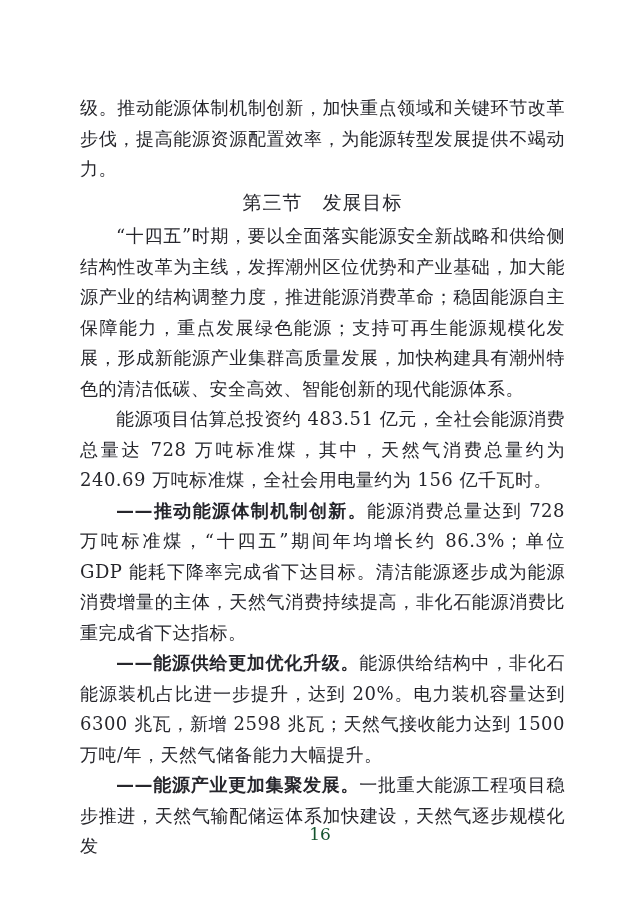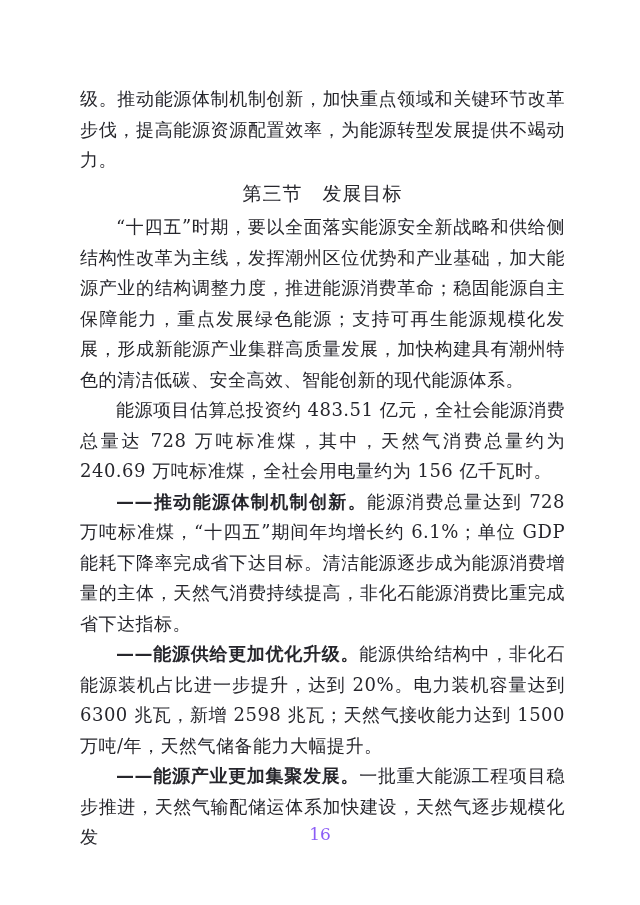--- a/index.html
+++ b/index.html
@@ -16,21 +16,21 @@
     position: relative;
     width: 640px;
     height: 905px;
     background: #ffffff;
     overflow: hidden;
     color: #26262c;
   }
   .content {
     position: absolute;
     left: 80px;
-    top: 84px;
+    top: 93px;
     width: 485px;
     font-size: 18px;
     line-height: 30.5px;
     text-align: justify;
     text-justify: inter-ideograph;
     letter-spacing: 0.5px;
   }
   .content p {
     margin: 0;
     padding: 0;
@@ -54,39 +54,39 @@
     font-weight: bold;
   }
   .page-number {
     position: absolute;
     top: 823px;
     left: 0;
     width: 100%;
     text-align: center;
     font-size: 17px;
     line-height: 22px;
-    color: #8b5cf6;
+    color: #14532d;
   }
 </style>
 </head>
 <body>
 
 <div class="page">
   <div class="content">
 
     <p class="no-indent"><span>级。推动能源体制机制创新，加快重点领域和关键环节改革步伐，提高能源资源配置效率，为能源转型发展提供不竭动力。</span></p>
 
     <h2 class="section-heading">第三节　发展目标</h2>
 
     <p><span>“十四五”时期，要以全面落实能源安全新战略和供给侧结构性改革为主线，发挥潮州区位优势和产业基础，加大能源产业的结构调整力度，推进能源消费革命；稳固能源自主保障能力，重点发展绿色能源；支持可再生能源规模化发展，形成新能源产业集群高质量发展，加快构建具有潮州特色的清洁低碳、安全高效、智能创新的现代能源体系。</span></p>
 
     <p><span>能源项目估算总投资约 483.51 亿元，全社会能源消费总量达 728 万吨标准煤，其中，天然气消费总量约为 240.69 万吨标准煤，全社会用电量约为 156 亿千瓦时。</span></p>
 
 
-    <p><span class="goal-lead">——推动能源体制机制创新。</span><span>能源消费总量达到 728 万吨标准煤，“十四五”期间年均增长约 6.1%；单位 GDP 能耗下降率完成省下达目标。清洁能源逐步成为能源消费增量的主体，天然气消费持续提高，非化石能源消费比重完成省下达指标。</span></p>
+    <p><span class="goal-lead">——推动能源体制机制创新。</span><span>能源消费总量达到 728 万吨标准煤，“十四五”期间年均增长约 86.3%；单位 GDP 能耗下降率完成省下达目标。清洁能源逐步成为能源消费增量的主体，天然气消费持续提高，非化石能源消费比重完成省下达指标。</span></p>
 
     <p><span class="goal-lead">——能源供给更加优化升级。</span><span>能源供给结构中，非化石能源装机占比进一步提升，达到 20%。电力装机容量达到 6300 兆瓦，新增 2598 兆瓦；天然气接收能力达到 1500 万吨/年，天然气储备能力大幅提升。</span></p>
 
     <p class="continues"><span class="goal-lead">——能源产业更加集聚发展。</span><span>一批重大能源工程项目稳步推进，天然气输配储运体系加快建设，天然气逐步规模化发</span></p>
 
   </div>
 
   <div class="page-number">16</div>
 </div>
 

